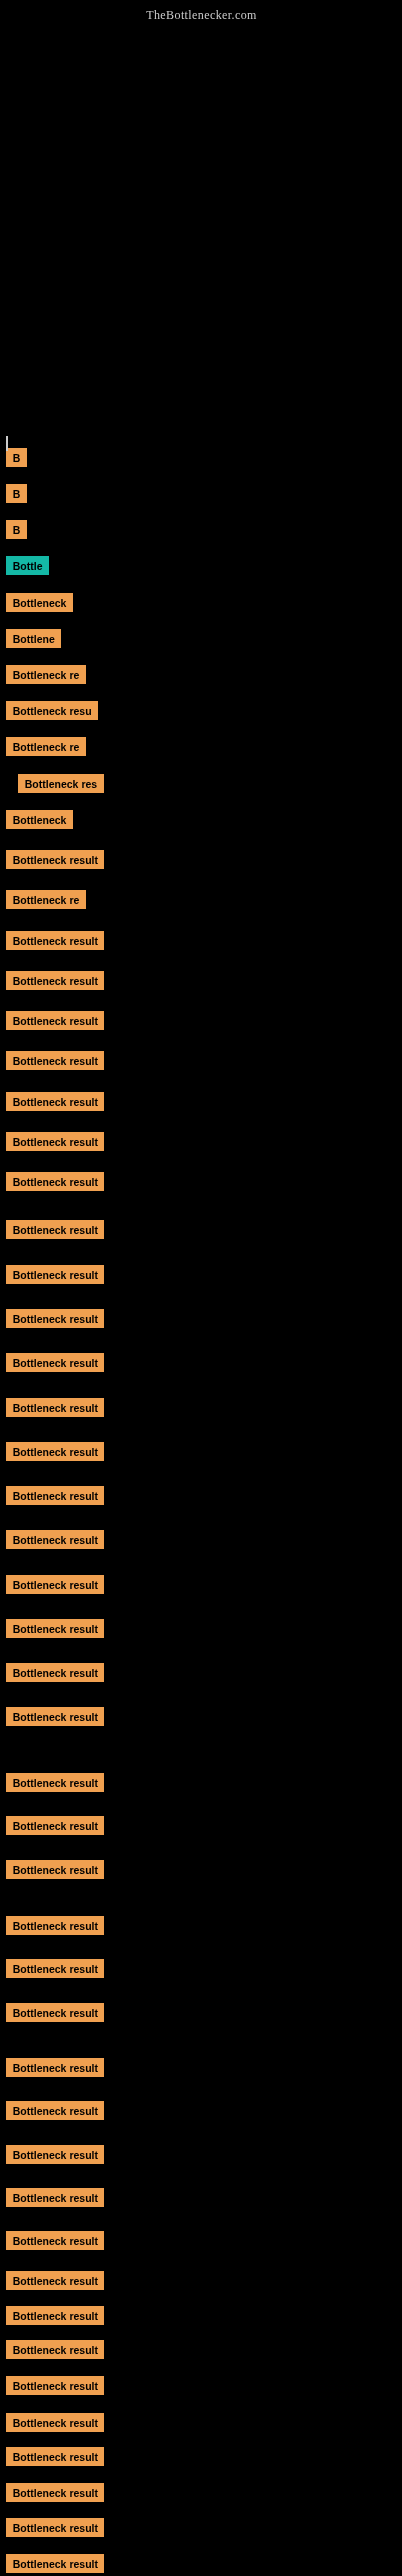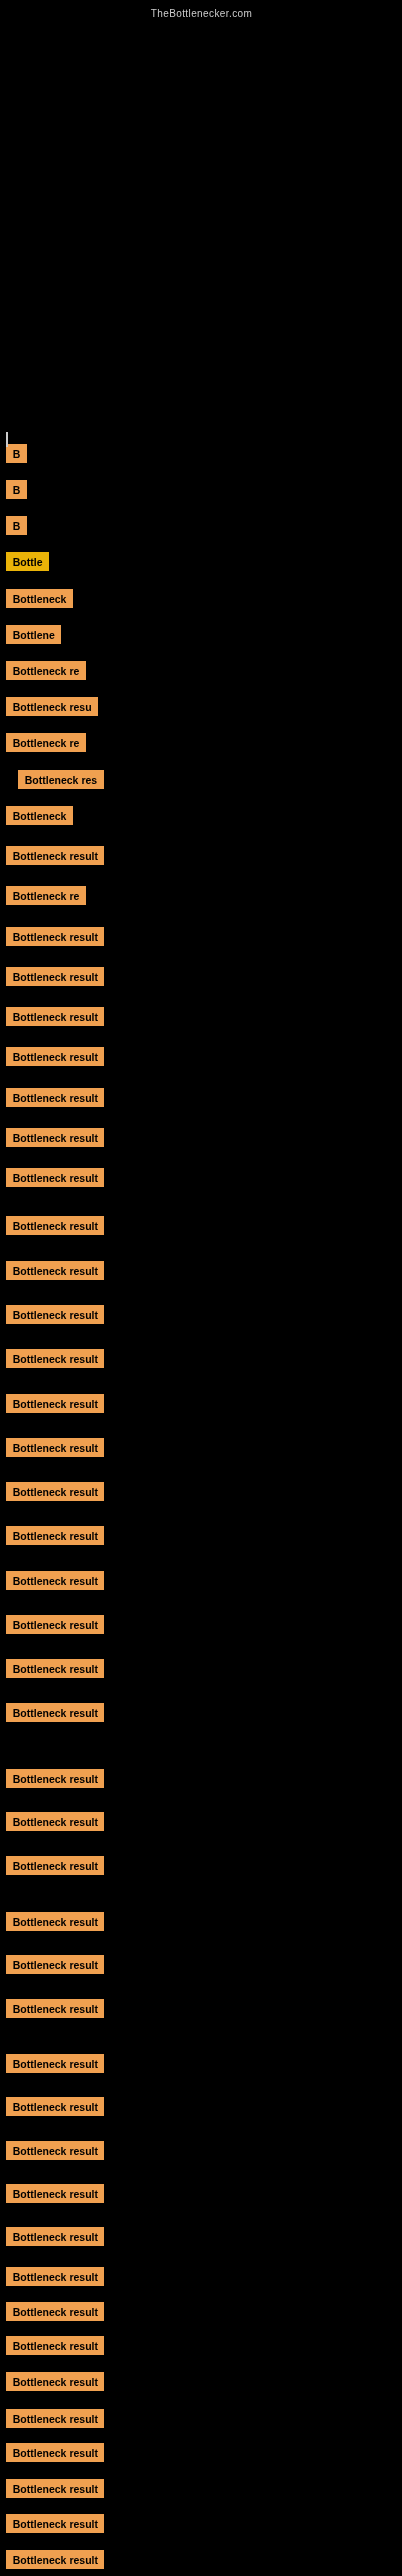--- a/index.html
+++ b/index.html
@@ -10,35 +10,36 @@
     body {
       background-color: #000;
       width: 403px;
       min-height: 2576px;
       font-family: Arial, sans-serif;
       position: relative;
     }
     .site-title {
       text-align: center;
       color: #ccc;
-      font-size: 10px;
+      font-size: 12px;
       padding: 8px 0 6.4px 0;
       letter-spacing: 0.4px;
+      font-family: Liberation Serif, serif;
     }
   </style>
 </head>
 <body>
 
 <div class="site-title">TheBottlenecker.com</div>
 
 <div id="bottleneck-rows" style="position:relative; width:403px; height:2576px;">
 <div style="position: absolute; top: 419px; left: 6.4px;"><span style="display: inline-block; background-color: rgb(240, 160, 80); color: rgb(0, 0, 0); font-size: 10.5px; font-weight: bold; padding: 3.2px 6.4px; max-width: 31px; overflow: hidden; white-space: nowrap;">B</span></div>
     <div style="position: absolute; top: 455px; left: 6.4px;"><span style="display: inline-block; background-color: rgb(240, 160, 80); color: rgb(0, 0, 0); font-size: 10.5px; font-weight: bold; padding: 3.2px 6.4px; max-width: 31px; overflow: hidden; white-space: nowrap;">B</span></div>
     <div style="position: absolute; top: 491px; left: 6.4px;"><span style="display: inline-block; background-color: rgb(240, 160, 80); color: rgb(0, 0, 0); font-size: 10.5px; font-weight: bold; padding: 3.2px 6.4px; max-width: 31px; overflow: hidden; white-space: nowrap;">B</span></div>
-    <div style="position: absolute; top: 527px; left: 6.4px;"><span style="display: inline-block; background-color: #eab308; color: rgb(0, 0, 0); font-size: 10.5px; font-weight: bold; padding: 3.2px 6.4px; max-width: 60px; overflow: hidden; white-space: nowrap;">Bottle</span></div>
+    <div style="position: absolute; top: 527px; left: 6.4px;"><span style="display: inline-block; background-color: #14b8a6; color: rgb(0, 0, 0); font-size: 10.5px; font-weight: bold; padding: 3.2px 6.4px; max-width: 60px; overflow: hidden; white-space: nowrap;">Bottle</span></div>
     <div style="position: absolute; top: 564px; left: 6.4px;"><span style="display: inline-block; background-color: rgb(240, 160, 80); color: rgb(0, 0, 0); font-size: 10.5px; font-weight: bold; padding: 3.2px 6.4px; max-width: 89px; overflow: hidden; white-space: nowrap;">Bottleneck</span></div>
     <div style="position: absolute; top: 600px; left: 6.4px;"><span style="display: inline-block; background-color: rgb(240, 160, 80); color: rgb(0, 0, 0); font-size: 10.5px; font-weight: bold; padding: 3.2px 6.4px; max-width: 76px; overflow: hidden; white-space: nowrap;">Bottlene</span></div>
     <div style="position: absolute; top: 636px; left: 6.4px;"><span style="display: inline-block; background-color: rgb(240, 160, 80); color: rgb(0, 0, 0); font-size: 10.5px; font-weight: bold; padding: 3.2px 6.4px; max-width: 109px; overflow: hidden; white-space: nowrap;">Bottleneck re</span></div>
     <div style="position: absolute; top: 672px; left: 6.4px;"><span style="display: inline-block; background-color: rgb(240, 160, 80); color: rgb(0, 0, 0); font-size: 10.5px; font-weight: bold; padding: 3.2px 6.4px; max-width: 121px; overflow: hidden; white-space: nowrap;">Bottleneck resu</span></div>
     <div style="position: absolute; top: 708px; left: 6.4px;"><span style="display: inline-block; background-color: rgb(240, 160, 80); color: rgb(0, 0, 0); font-size: 10.5px; font-weight: bold; padding: 3.2px 6.4px; max-width: 109px; overflow: hidden; white-space: nowrap;">Bottleneck re</span></div>
     <div style="position: absolute; top: 745px; left: 6.4px; margin-left: 12px;"><span style="display: inline-block; background-color: rgb(240, 160, 80); color: rgb(0, 0, 0); font-size: 10.5px; font-weight: bold; padding: 3.2px 6.4px; max-width: 113px; overflow: hidden; white-space: nowrap;">Bottleneck res</span></div>
     <div style="position: absolute; top: 781px; left: 6.4px;"><span style="display: inline-block; background-color: rgb(240, 160, 80); color: rgb(0, 0, 0); font-size: 10.5px; font-weight: bold; padding: 3.2px 6.4px; max-width: 89px; overflow: hidden; white-space: nowrap;">Bottleneck</span></div>
     <div style="position: absolute; top: 821px; left: 6.4px;"><span style="display: inline-block; background-color: rgb(240, 160, 80); color: rgb(0, 0, 0); font-size: 10.5px; font-weight: bold; padding: 3.2px 6.4px; max-width: 141px; overflow: hidden; white-space: nowrap;">Bottleneck result</span></div>
     <div style="position: absolute; top: 861px; left: 6.4px;"><span style="display: inline-block; background-color: rgb(240, 160, 80); color: rgb(0, 0, 0); font-size: 10.5px; font-weight: bold; padding: 3.2px 6.4px; max-width: 109px; overflow: hidden; white-space: nowrap;">Bottleneck re</span></div>
     <div style="position: absolute; top: 902px; left: 6.4px;"><span style="display: inline-block; background-color: rgb(240, 160, 80); color: rgb(0, 0, 0); font-size: 10.5px; font-weight: bold; padding: 3.2px 6.4px; max-width: 141px; overflow: hidden; white-space: nowrap;">Bottleneck result</span></div>

